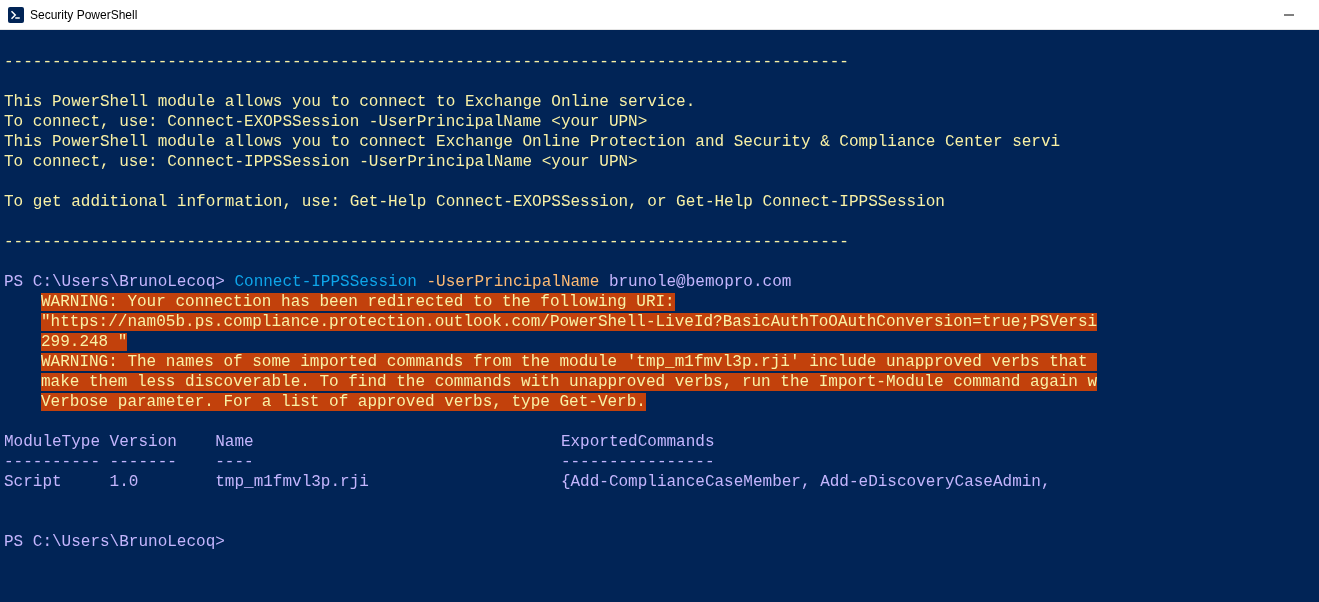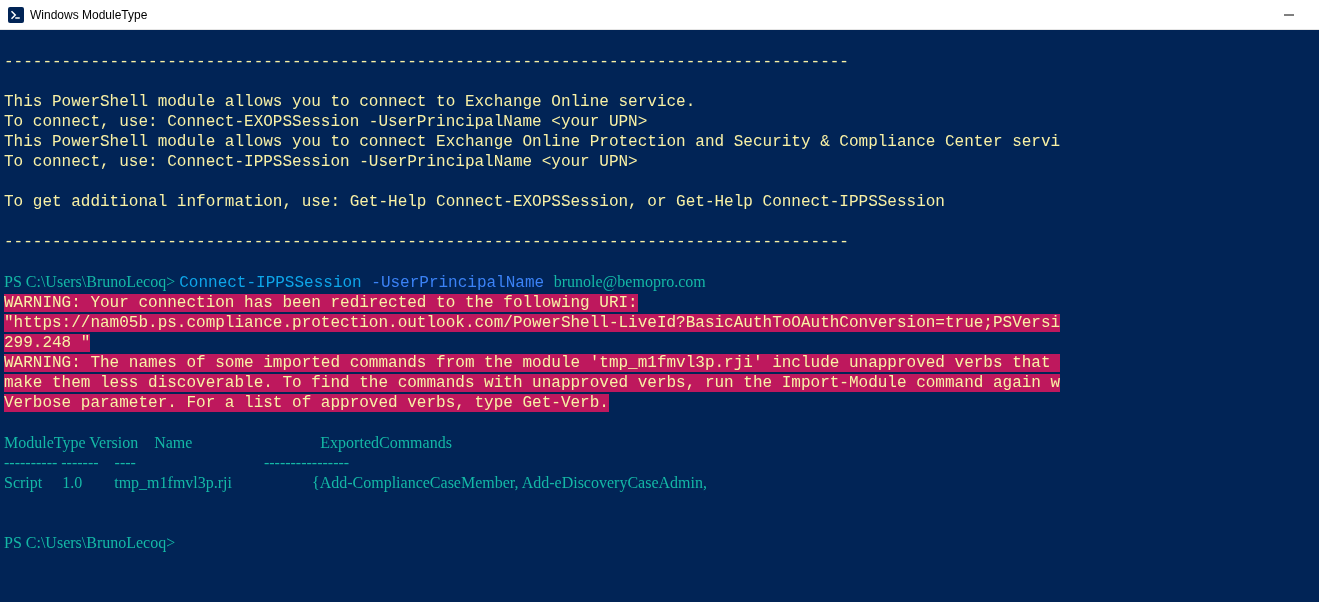--- a/index.html
+++ b/index.html
@@ -51,36 +51,36 @@
     padding: 2px 4px 2px 4px;
     font-size: 16px;
     line-height: 20px;
     white-space: pre;
     overflow: hidden;
     font-family: Consolas, 'Courier New', monospace;
     letter-spacing: 0;
   }
   .yellow { color: #f9f1a5; }
   .cmd-yellow { color: #0ea5e9; }
-  .param-gray { color: #3b82f6; }
-  .white { color: #14b8a6; font-family: Liberation Serif, serif; }
-  .warnbg { background: #be185d; color: #f9f1a5; }
+  .param-gray { color: #fdba74; }
+  .white { color: #c4b5fd; }
+  .warnbg { background: #c2410c; color: #f9f1a5; margin-left: 37px; }
   .row { display: block; }
 </style>
 </head>
 <body>
 
 <div class="titlebar">
   <span class="icon">
     <svg viewBox="0 0 16 16">
         <path d="M2 3 L7 8 L2 13" stroke="#ffffff" stroke-width="2" fill="none"></path>
         <line x1="7" y1="12" x2="13" y2="12" stroke="#ffffff" stroke-width="2"></line>
       </svg>
   </span>
-  <span>Windows ModuleType</span>
+  <span>Security PowerShell</span>
   <span class="spacer"></span>
   <span class="winbtn">
     <svg width="10" height="10" viewBox="0 0 10 10">
         <line x1="0" y1="5" x2="10" y2="5" stroke="#000" stroke-width="1"></line>
       </svg>
   </span>
 </div>
 
 <div class="terminal"><span class="row"> </span><span class="row yellow">----------------------------------------------------------------------------------------</span><span class="row"> </span><span class="row yellow">This PowerShell module allows you to connect to Exchange Online service.</span><span class="row yellow">To connect, use: Connect-EXOPSSession -UserPrincipalName &lt;your UPN&gt;</span><span class="row yellow">This PowerShell module allows you to connect Exchange Online Protection and Security &amp; Compliance Center servi</span><span class="row yellow">To connect, use: Connect-IPPSSession -UserPrincipalName &lt;your UPN&gt;</span><span class="row"> </span><span class="row yellow">To get additional information, use: Get-Help Connect-EXOPSSession, or Get-Help Connect-IPPSSession</span><span class="row"> </span><span class="row yellow">----------------------------------------------------------------------------------------</span><span class="row"> </span><span class="row"><span class="white">PS C:\Users\BrunoLecoq&gt; </span><span class="cmd-yellow">Connect-IPPSSession </span><span class="param-gray">-UserPrincipalName </span><span class="white">brunole@bemopro.com</span></span><span class="row"><span class="warnbg">WARNING: Your connection has been redirected to the following URI:</span></span><span class="row"><span class="warnbg">"https://nam05b.ps.compliance.protection.outlook.com/PowerShell-LiveId?BasicAuthToOAuthConversion=true;PSVersi</span></span><span class="row"><span class="warnbg">299.248 "</span></span><span class="row"><span class="warnbg">WARNING: The names of some imported commands from the module 'tmp_m1fmvl3p.rji' include unapproved verbs that </span></span><span class="row"><span class="warnbg">make them less discoverable. To find the commands with unapproved verbs, run the Import-Module command again w</span></span><span class="row"><span class="warnbg">Verbose parameter. For a list of approved verbs, type Get-Verb.</span></span><span class="row"> </span><span class="row white">ModuleType Version    Name                                ExportedCommands</span><span class="row white">---------- -------    ----                                ----------------</span><span class="row white">Script     1.0        tmp_m1fmvl3p.rji                    {Add-ComplianceCaseMember, Add-eDiscoveryCaseAdmin, </span><span class="row"> </span><span class="row"> </span><span class="row white">PS C:\Users\BrunoLecoq&gt;</span></div>
 

